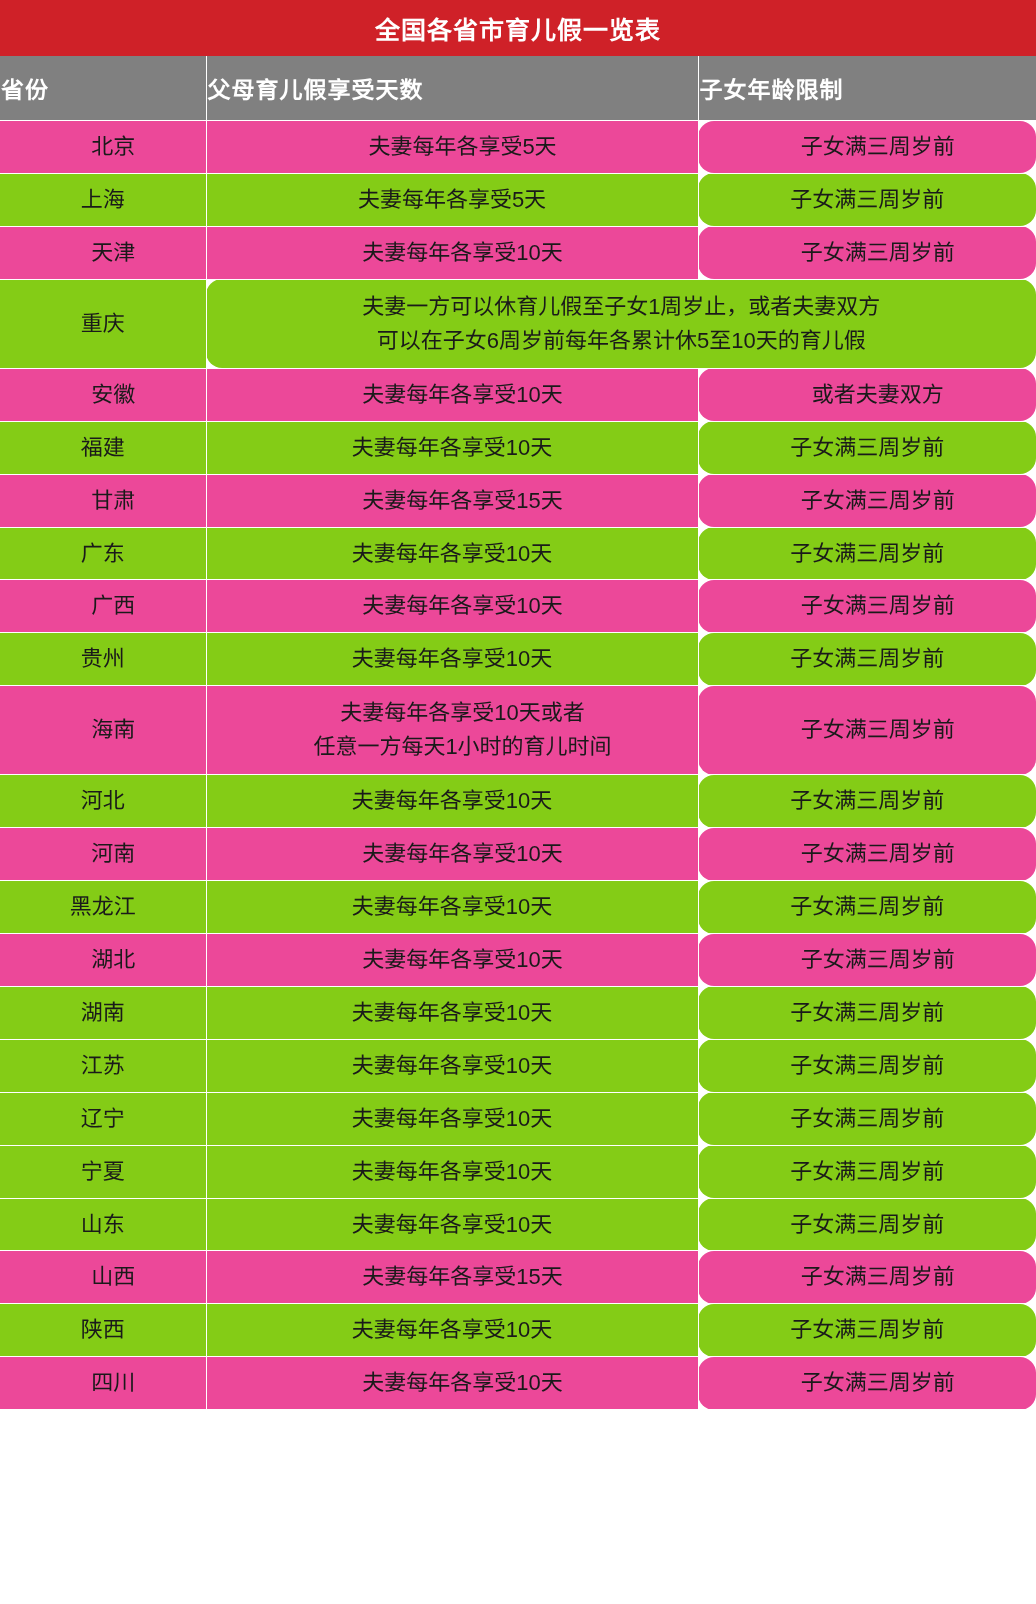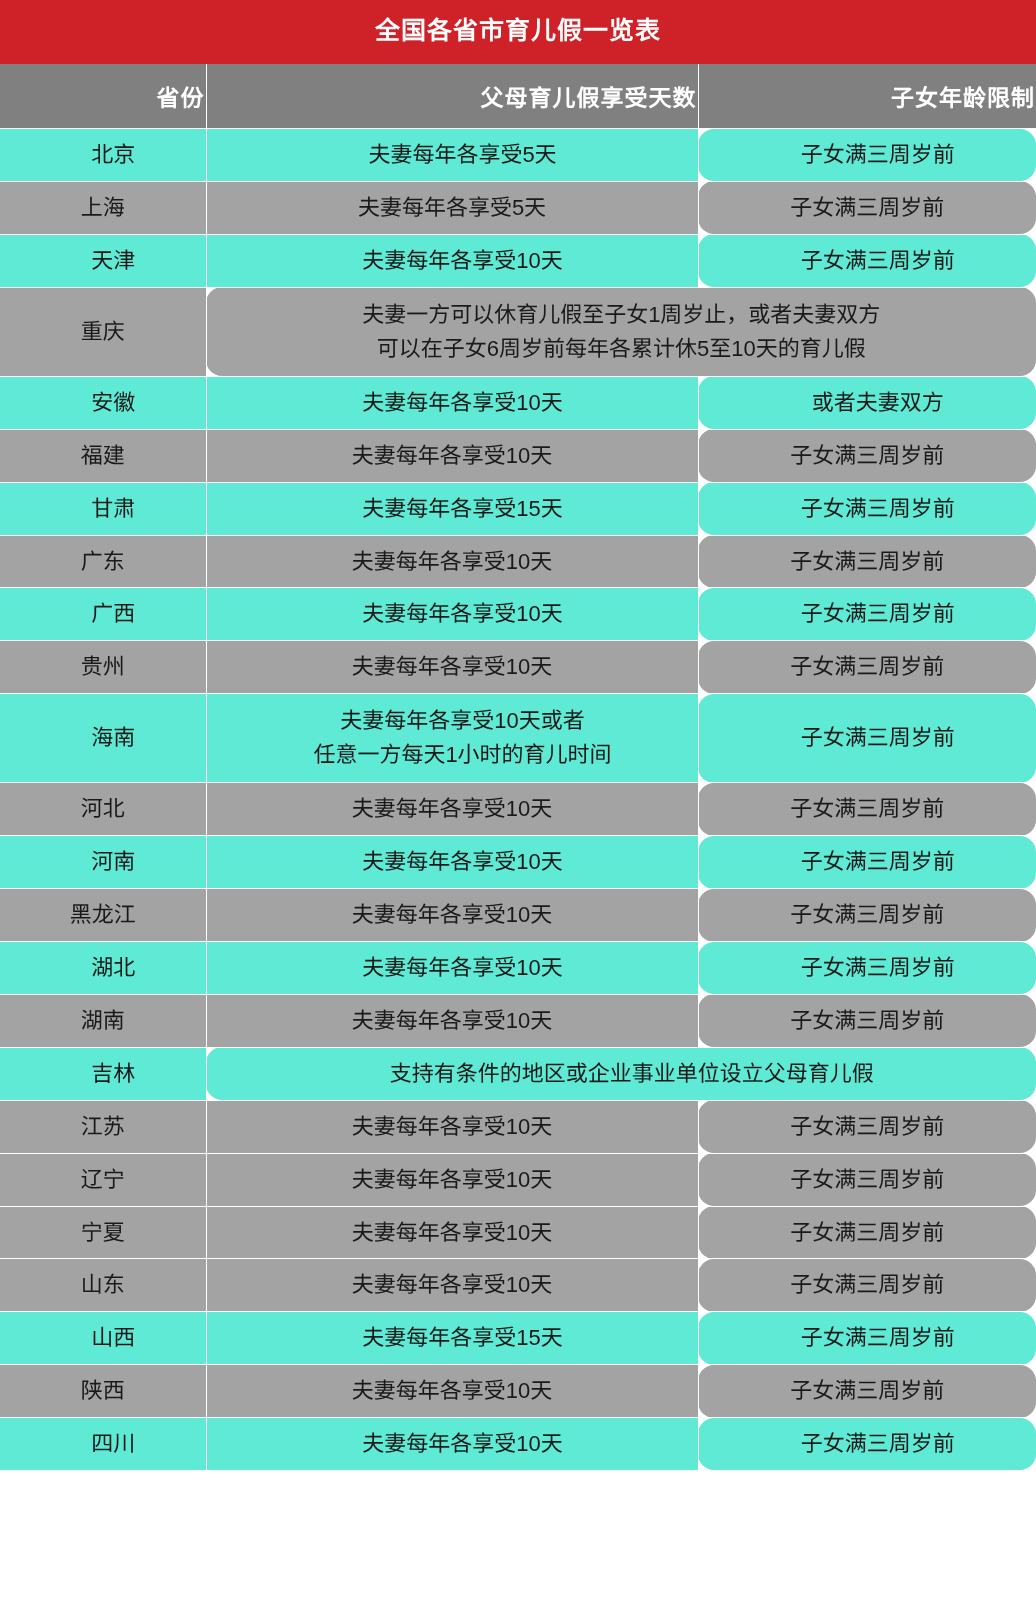--- a/index.html
+++ b/index.html
@@ -16,59 +16,59 @@
     width: 1036px;
     box-sizing: border-box;
   }
   .title-bar {
     background: #cf2128;
     color: #ffffff;
     text-align: center;
     font-size: 25px;
     font-weight: bold;
     letter-spacing: 1px;
-    height: 64px;
+    height: 56px;
     line-height: 60px;
   }
   table.grid {
     width: 100%;
     border-collapse: collapse;
     table-layout: fixed;
   }
   table.grid col.c-prov { width: 206px; }
   table.grid col.c-days { width: 492px; }
   table.grid col.c-age  { width: 338px; }
 
   thead th {
     background: #808080;
     color: #ffffff;
     font-size: 23px;
     font-weight: bold;
     height: 62px;
-    text-align: right;
+    text-align: left;
     border-right: 1px solid #ffffff;
     border-bottom: 1px solid #ffffff;
     letter-spacing: 1px;
   }
   thead th:last-child { border-right: none; }
 
   tbody td {
     font-size: 22px;
     color: #1a1a1a;
     text-align: center;
     vertical-align: middle;
     border-right: 1px solid #ffffff;
     border-bottom: 1px solid #ffffff;
     padding: 10px 4px;
     line-height: 1.45;
   }
   tbody td:last-child { border-right: none; border-radius: 16px; }
 
-  tbody tr.odd  td { background: #5eead4; padding-left: 25px; }
-  tbody tr.even td { background: #a3a3a3; }
+  tbody tr.odd  td { background: #ec4899; padding-left: 25px; }
+  tbody tr.even td { background: #84cc16; }
 
   td.prov { font-weight: normal; }
   td.twoline { line-height: 1.55; }
   td.span2 { }
 </style>
 </head>
 <body>
 
 <div class="sheet">
 
@@ -166,24 +166,20 @@
         <tr class="odd">
           <td class="prov">湖北</td>
           <td>夫妻每年各享受10天</td>
           <td>子女满三周岁前</td>
         </tr>
         <tr class="even">
           <td class="prov">湖南</td>
           <td>夫妻每年各享受10天</td>
           <td>子女满三周岁前</td>
         </tr>
-        <tr class="odd">
-          <td class="prov">吉林</td>
-          <td colspan="2" class="span2">支持有条件的地区或企业事业单位设立父母育儿假</td>
-        </tr>
         <tr class="even">
           <td class="prov">江苏</td>
           <td>夫妻每年各享受10天</td>
           <td>子女满三周岁前</td>
         </tr>
         <tr class="even">
           <td class="prov">辽宁</td>
           <td>夫妻每年各享受10天</td>
           <td>子女满三周岁前</td>
         </tr>

